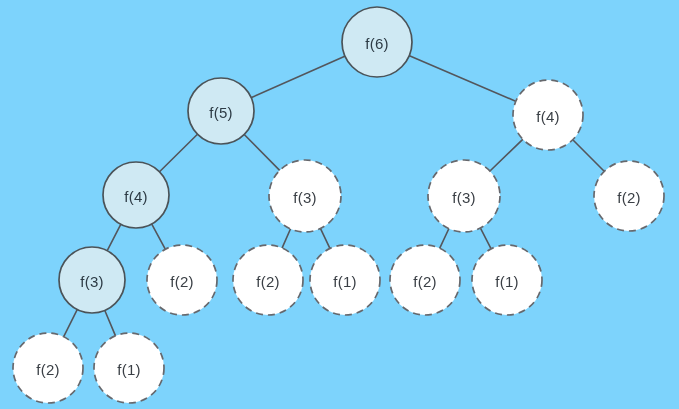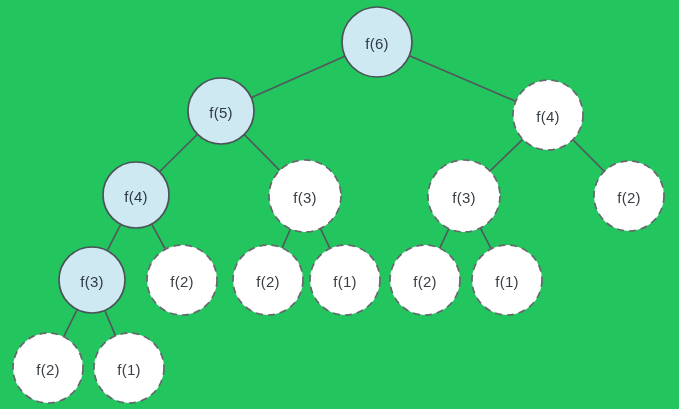--- a/index.html
+++ b/index.html
@@ -7,21 +7,21 @@
     padding: 0;
     background: #ffffff;
   }
   body {
     font-family: "Liberation Sans", sans-serif;
   }
   #canvas-wrap {
     position: relative;
     width: 679px;
     height: 409px;
-    background: #22c55e;
+    background: #7dd3fc;
     overflow: hidden;
   }
   #tree-svg {
     position: absolute;
     left: 0;
     top: 0;
     width: 679px;
     height: 409px;
   }
   .edge-line {

